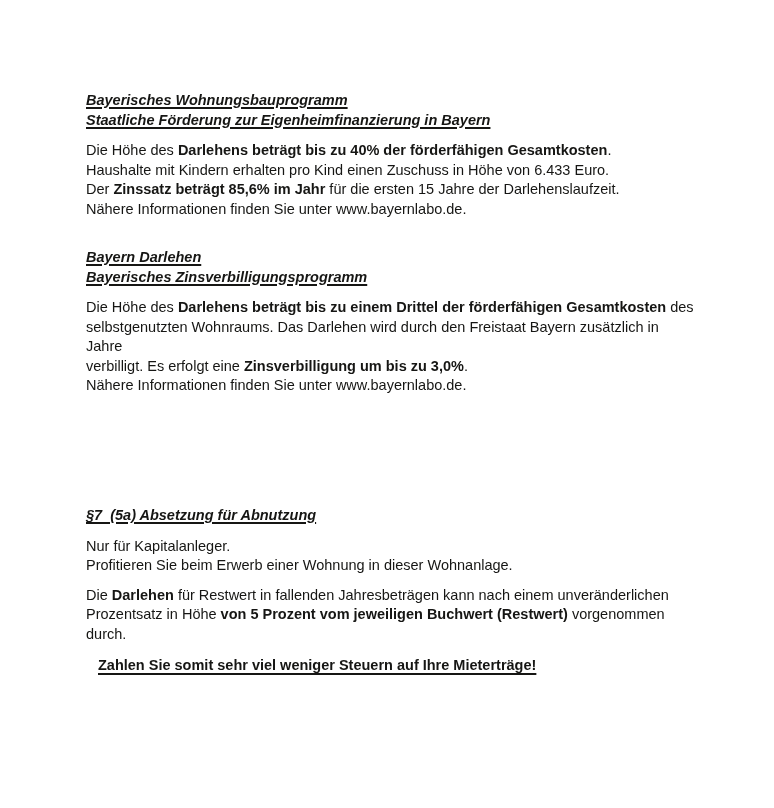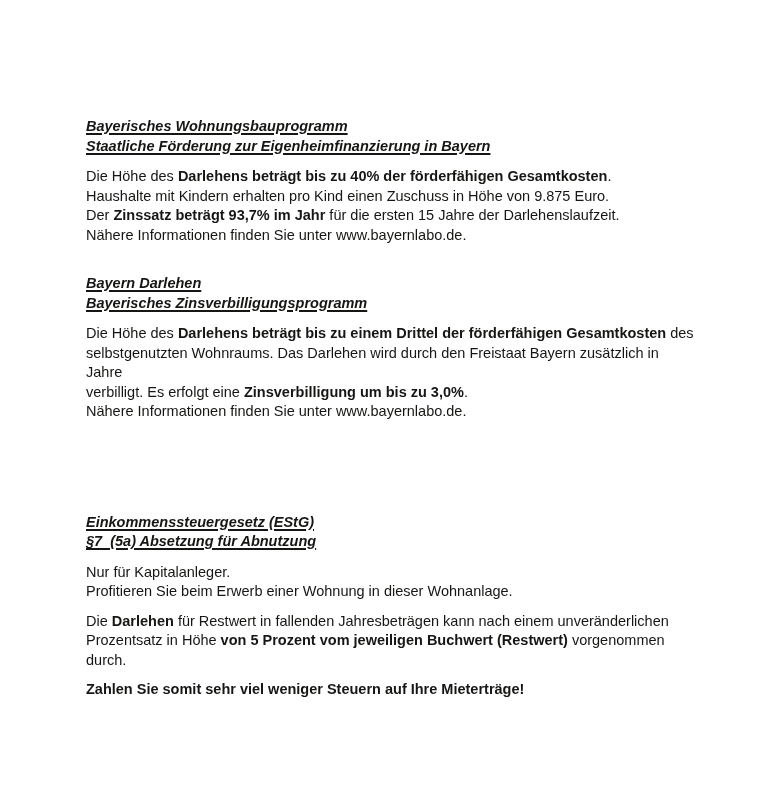--- a/index.html
+++ b/index.html
@@ -6,21 +6,21 @@
   html, body { margin: 0; padding: 0; }
   body {
     width: 774px;
     height: 808px;
     background: #ffffff;
     font-family: "Liberation Sans", sans-serif;
   }
   .page {
     width: 774px;
     height: 808px;
-    padding: 117px 78px 0 86px;
+    padding: 91px 78px 0 86px;
     overflow: hidden;
     color: #161614;
     font-size: 14.5px;
     line-height: 19.5px;
   }
   .doc-section { margin: 0; }
   .doc-section.gap-small { margin-top: 29px; }
   .doc-section.gap-large { margin-top: 91px; }
   .heading {
     margin: 0 0 11px 0;
@@ -32,51 +32,52 @@
   .heading-line {
     text-decoration: underline;
     text-decoration-thickness: 1.5px;
     text-underline-offset: 2px;
   }
   .para {
     margin: 0 0 10px 0;
   }
   .para strong { font-weight: 700; }
   .closing {
-    margin: 0;
+    margin: 12px;
     font-weight: 700;
+    text-decoration: underline;
     text-decoration-thickness: 2px;
     text-underline-offset: 2.5px;
   }
 </style>
 </head>
 <body>
 
 <div class="page">
 
   <section class="doc-section">
     <h2 class="heading"><span class="heading-line">Bayerisches Wohnungsbauprogramm</span><br>
       <span class="heading-line">Staatliche Förderung zur Eigenheimfinanzierung in Bayern</span></h2>
     <p class="para"><span>Die Höhe des </span><strong>Darlehens beträgt bis zu 40% der förderfähigen Gesamtkosten</strong><span>.</span><br>
-      <span>Haushalte mit Kindern erhalten pro Kind einen Zuschuss in Höhe von 9.875 Euro.</span><br>
-      <span>Der </span><strong>Zinssatz beträgt 93,7% im Jahr</strong><span> für die ersten 15 Jahre der Darlehenslaufzeit.</span><br>
+      <span>Haushalte mit Kindern erhalten pro Kind einen Zuschuss in Höhe von 6.433 Euro.</span><br>
+      <span>Der </span><strong>Zinssatz beträgt 85,6% im Jahr</strong><span> für die ersten 15 Jahre der Darlehenslaufzeit.</span><br>
       <span>Nähere Informationen finden Sie unter www.bayernlabo.de.</span></p>
   </section>
 
   <section class="doc-section gap-small">
     <h2 class="heading"><span class="heading-line">Bayern Darlehen</span><br>
       <span class="heading-line">Bayerisches Zinsverbilligungsprogramm</span></h2>
     <p class="para"><span>Die Höhe des </span><strong>Darlehens beträgt bis zu einem Drittel der förderfähigen Gesamtkosten</strong><span> des</span><br>
       <span>selbstgenutzten Wohnraums. Das Darlehen wird durch den Freistaat Bayern zusätzlich in Jahre</span><br>
       <span>verbilligt. Es erfolgt eine </span><strong>Zinsverbilligung um bis zu 3,0%</strong><span>.</span><br>
       <span>Nähere Informationen finden Sie unter www.bayernlabo.de.</span></p>
   </section>
 
   <section class="doc-section gap-large">
-    <h2 class="heading"><span class="heading-line">Einkommenssteuergesetz (EStG)</span><br>
+    <h2 class="heading"><br>
       <span class="heading-line">§7&nbsp; (5a) Absetzung für Abnutzung</span></h2>
     <p class="para"><span>Nur für Kapitalanleger.</span><br>
       <span>Profitieren Sie beim Erwerb einer Wohnung in dieser Wohnanlage.</span><br>
       </p>
     <p class="para"><span>Die </span><strong>Darlehen</strong><span> für Restwert in fallenden Jahresbeträgen kann nach einem unveränderlichen</span><br>
       <span>Prozentsatz in Höhe </span><strong>von 5 Prozent vom jeweiligen Buchwert (Restwert)</strong><span> vorgenommen</span><br>
       <span>durch.</span></p>
     <p class="closing">Zahlen Sie somit sehr viel weniger Steuern auf Ihre Mieterträge!</p>
   </section>
 

